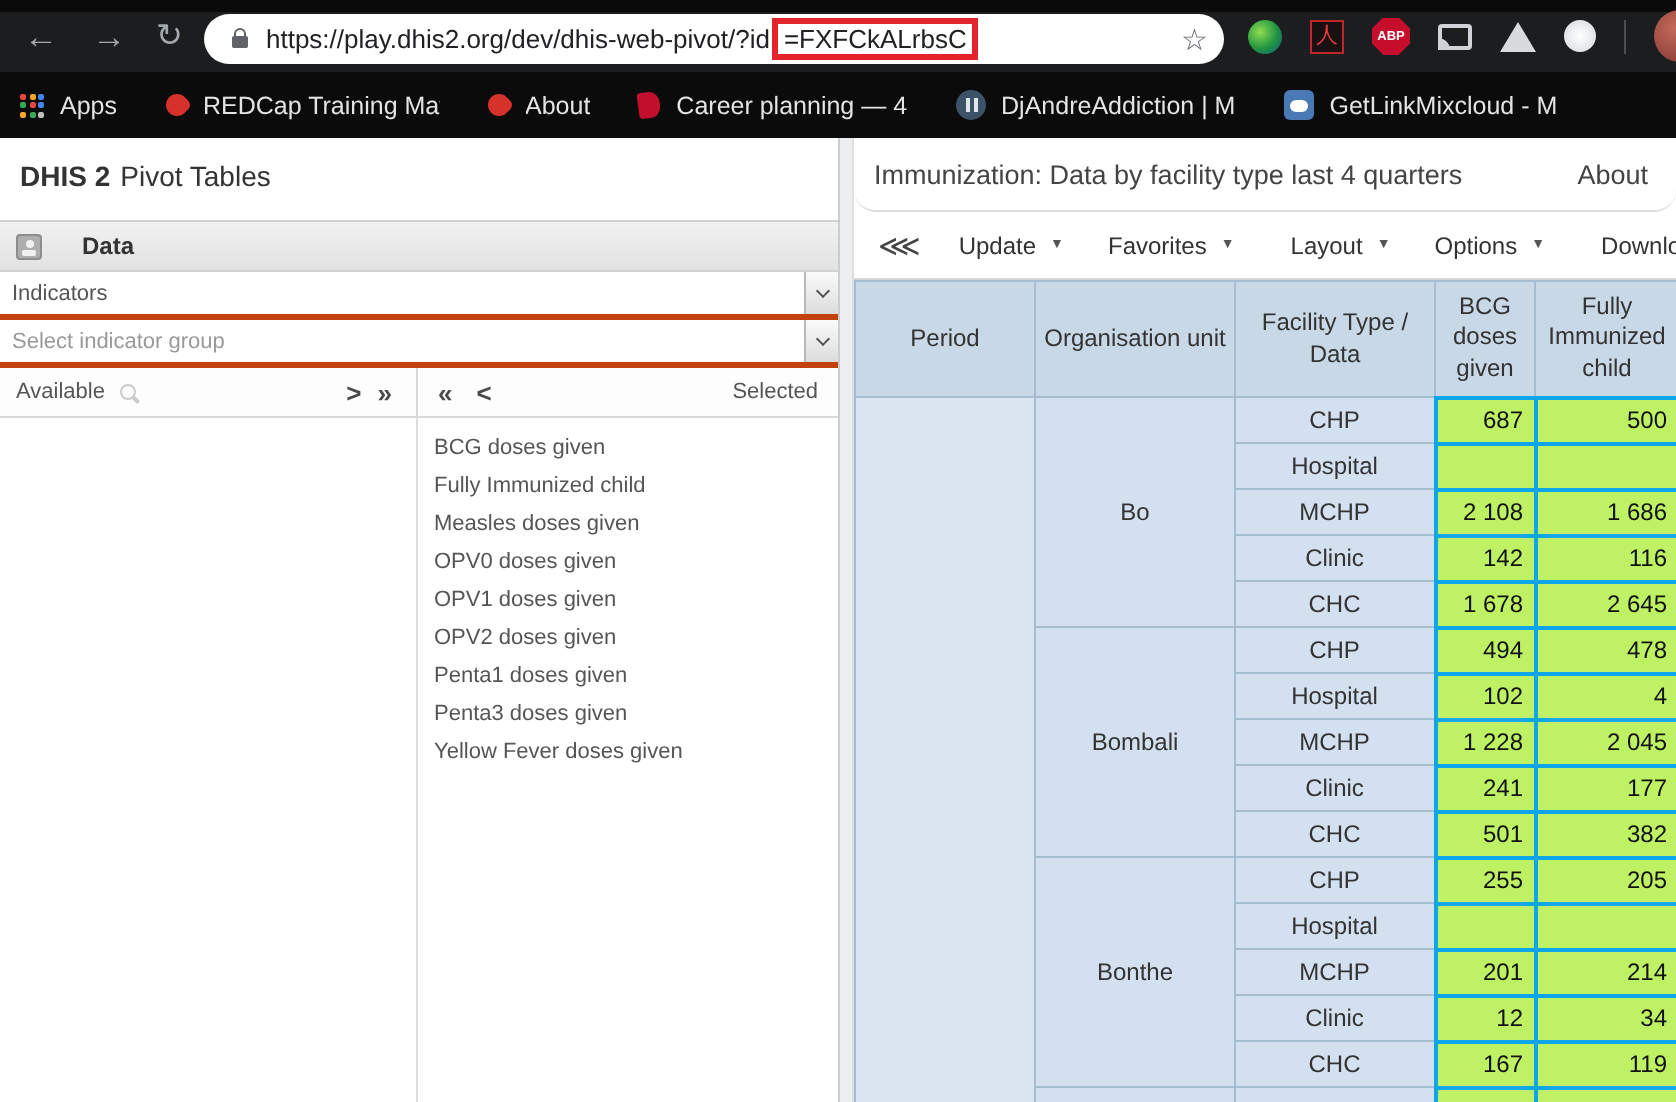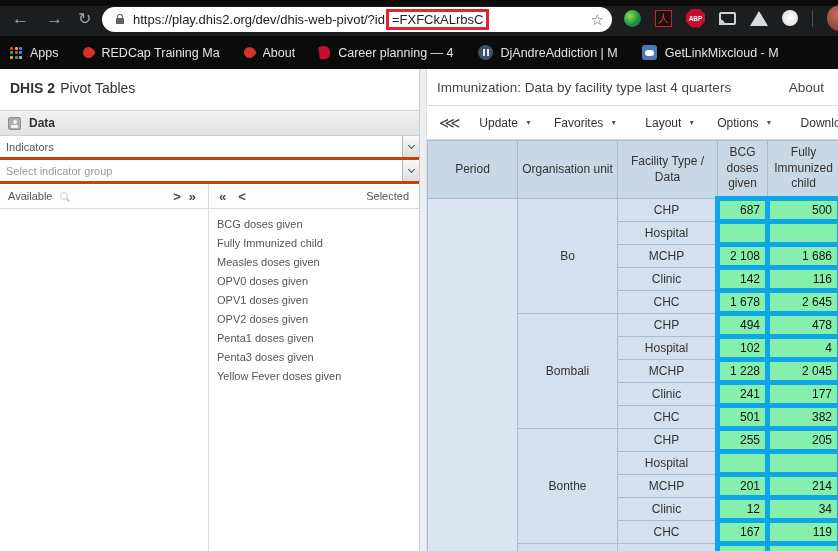--- a/index.html
+++ b/index.html
@@ -59,21 +59,21 @@
   .ic-mixcloud::before { content:""; position:absolute; left:3px; top:5px; width:9px; height:6px; border-radius:3px; background:#fff; }
 
   
   .app { display:flex; height:549px; background:#fff; }
   .west { width:420px; flex:0 0 420px; display:flex; flex-direction:column; border-right:1px solid #cdcdcd; }
   .splitter { width:7px; flex:0 0 7px; background:#eceef0; border-right:1px solid #dfdfdf; cursor:col-resize; }
   .east { flex:1; min-width:0; display:flex; flex-direction:column; }
 
   .w-title { flex:0 0 37px; display:flex; align-items:center; gap:5px; padding-left:10px;
     font-size:14px; color:#333; margin-bottom:4px; }
-  .acc-header { flex:0 0 26px; display:flex; align-items:center; gap:8px; padding-left:8px;
+  .acc-header { flex:0 0 26px; display:flex; align-items:center; gap:20px; padding-left:8px;
     background:linear-gradient(#f1f1f1,#e2e2e2); border-top:1px solid #d2d2d2; border-bottom:1px solid #d2d2d2;
     font-weight:bold; font-size:12px; color:#333; cursor:pointer; }
   .ic-data { width:13px; height:13px; background:#aeaeae; border:1px solid #8d8d8d; border-radius:2px; position:relative; }
   .ic-data::before { content:""; position:absolute; top:2px; left:4px; width:4px; height:4px; border-radius:50%; background:#f1f1f1; }
   .ic-data::after { content:""; position:absolute; bottom:1px; left:2px; width:7px; height:3px; background:#f1f1f1; border-radius:1px; }
   .ic-clock { width:12px; height:12px; border:1.5px solid #8a8a8a; border-radius:50%; position:relative; }
   .ic-clock::before { content:""; position:absolute; left:4px; top:1px; width:1.5px; height:4px; background:#8a8a8a; }
   .ic-clock::after { content:""; position:absolute; left:4px; top:4px; width:3px; height:1.5px; background:#8a8a8a; }
 
   .field { flex:0 0 24px; display:flex; align-items:stretch; border-bottom:3px solid #c2410c;
@@ -95,39 +95,39 @@
     transform:rotate(45deg); right:-3px; bottom:-1px; }
 
   .lists { flex:1; min-height:0; display:flex; }
   .avail-list { width:209px; flex:0 0 209px; border-right:1px solid #ddd; }
   .sel-list { flex:1; padding-top:6px; overflow:hidden; }
   .sel-item { font-size:11px; color:#555; line-height:19px; padding-left:8px; cursor:pointer; white-space:nowrap; }
 
   .periods-bar { flex:0 0 26px; }
 
   .e-title { flex:0 0 37px; display:flex; align-items:center; border-bottom:1px solid #dedede;
-    font-size:13.5px; color:#444; padding:0 14px 0 10px; }
+    font-size:13.5px; color:#444; padding:0 14px 0 10px;border-radius:11px; }
   .e-spacer { flex:1; }
   .about { cursor:pointer; color:#444; }
 
   .toolbar { flex:0 0 34px; display:flex; align-items:center; border-bottom:1px solid #d5d5d5;
     font-size:12px; color:#333; padding-left:6px; white-space:nowrap; overflow:hidden; }
   .collapse { font-size:15px; color:#444; margin:0 10px 0 6px; cursor:pointer; letter-spacing:-2px; }
   .tbtn { display:flex; align-items:center; gap:7px; padding:4px 11px; cursor:pointer; }
   .caret { font-size:7px; color:#555; }
   .tsep { width:1px; height:18px; background:#ccc; margin:0 3px; }
 
   .tablewrap { flex:1; overflow:hidden; }
   table.pivot { border-collapse:collapse; table-layout:fixed; width:412px; font-size:12px; }
   .pivot th { background:#c9d8e7; border:1px solid #a6bcd0; color:#333; font-weight:normal;
     text-align:center; height:58px; line-height:1.3; padding:2px; }
   .pivot td { height:23px; padding:0 4px;margin-top:44px; }
   .pivot td.dim { background:#d3e0ef; border:1px solid #a6bcd0; text-align:center; color:#333; }
   .pivot td.period-cell { background:#dbe5f1; }
-  .pivot td.val { background:#86efac; border:5px solid #0ea5e9; text-align:right; padding-right:5px; color:#111; }
+  .pivot td.val { background:#bef264; border:2px solid #0ea5e9; text-align:right; padding-right:5px; color:#111; }
 </style>
 </head>
 <body>
 
 <div class="chrome">
   <span class="navbtn nav-back">←</span>
   <span class="navbtn nav-fwd">→</span>
   <span class="navbtn nav-reload">↻</span>
 
   <div class="omnibox">

